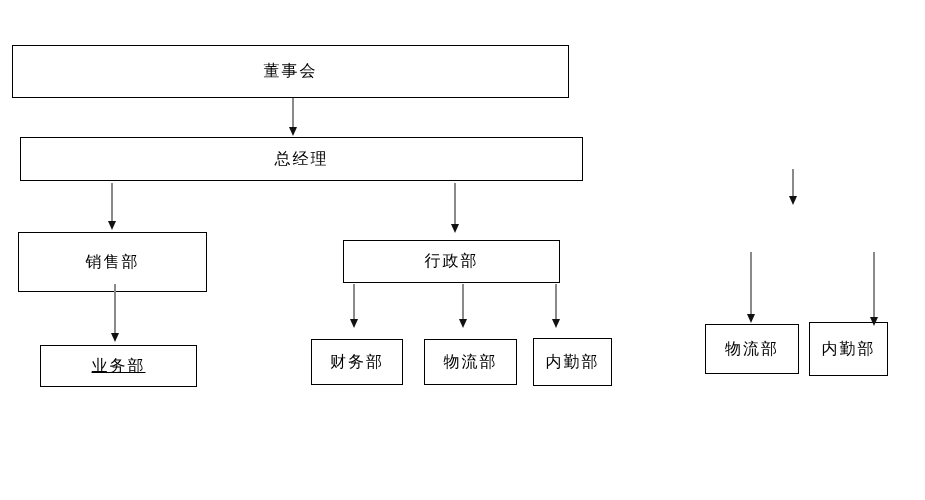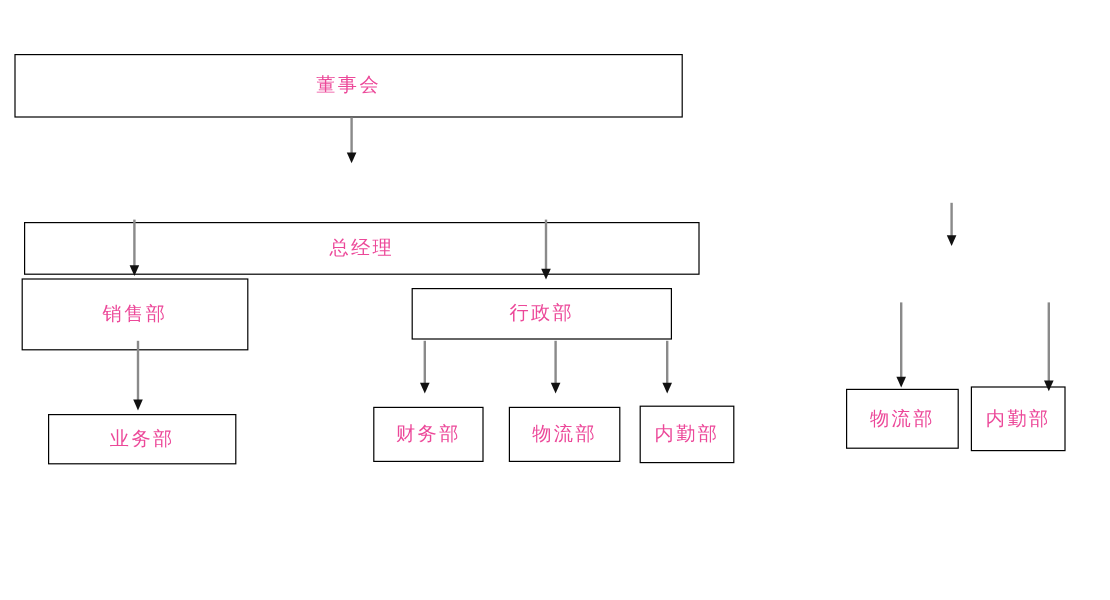--- a/index.html
+++ b/index.html
@@ -18,21 +18,21 @@
   .node {
     position: absolute;
     box-sizing: border-box;
     border: 1.5px solid #000000;
     background: #ffffff;
     display: flex;
     align-items: center;
     justify-content: center;
     font-size: 16px;
     letter-spacing: 2px;
-    color: #ec4899;
+    color: #000000;
     white-space: nowrap;
   }
   .arrow {
     position: absolute;
     width: 10px;
   }
   .arrow .shaft {
     position: absolute;
     left: 4px;
     top: 0;
@@ -51,26 +51,26 @@
     border-top: 9px solid #111111;
   }
 </style>
 </head>
 <body>
 
 <div class="canvas">
 
   <div class="node" style="left:12px; top:45px; width:557px; height:53px;">董事会</div>
 
-  <div class="node" style="left:20px; top:137px; width:563px; height:44px;margin-top:48px;">总经理</div>
+  <div class="node" style="left:20px; top:137px; width:563px; height:44px;">总经理</div>
 
   <div class="node" style="left:18px; top:232px; width:189px; height:60px;">销售部</div>
   <div class="node" style="left:343px; top:240px; width:217px; height:43px;">行政部</div>
 
-  <div class="node" style="left:40px; top:345px; width:157px; height:42px;">业务部</div>
+  <div class="node" style="left:40px; top:345px; width:157px; height:42px;text-decoration:underline;">业务部</div>
   <div class="node" style="left:311px; top:339px; width:92px; height:46px;">财务部</div>
   <div class="node" style="left:424px; top:339px; width:93px; height:46px;">物流部</div>
   <div class="node" style="left:533px; top:338px; width:79px; height:48px;">内勤部</div>
 
   <div class="node" style="left:705px; top:324px; width:94px; height:50px;">物流部</div>
   <div class="node" style="left:809px; top:322px; width:79px; height:54px;">内勤部</div>
 
   <div class="arrow" style="left:288px; top:98px; height:38px;">
     <div class="shaft"></div>
     <div class="head"></div>

